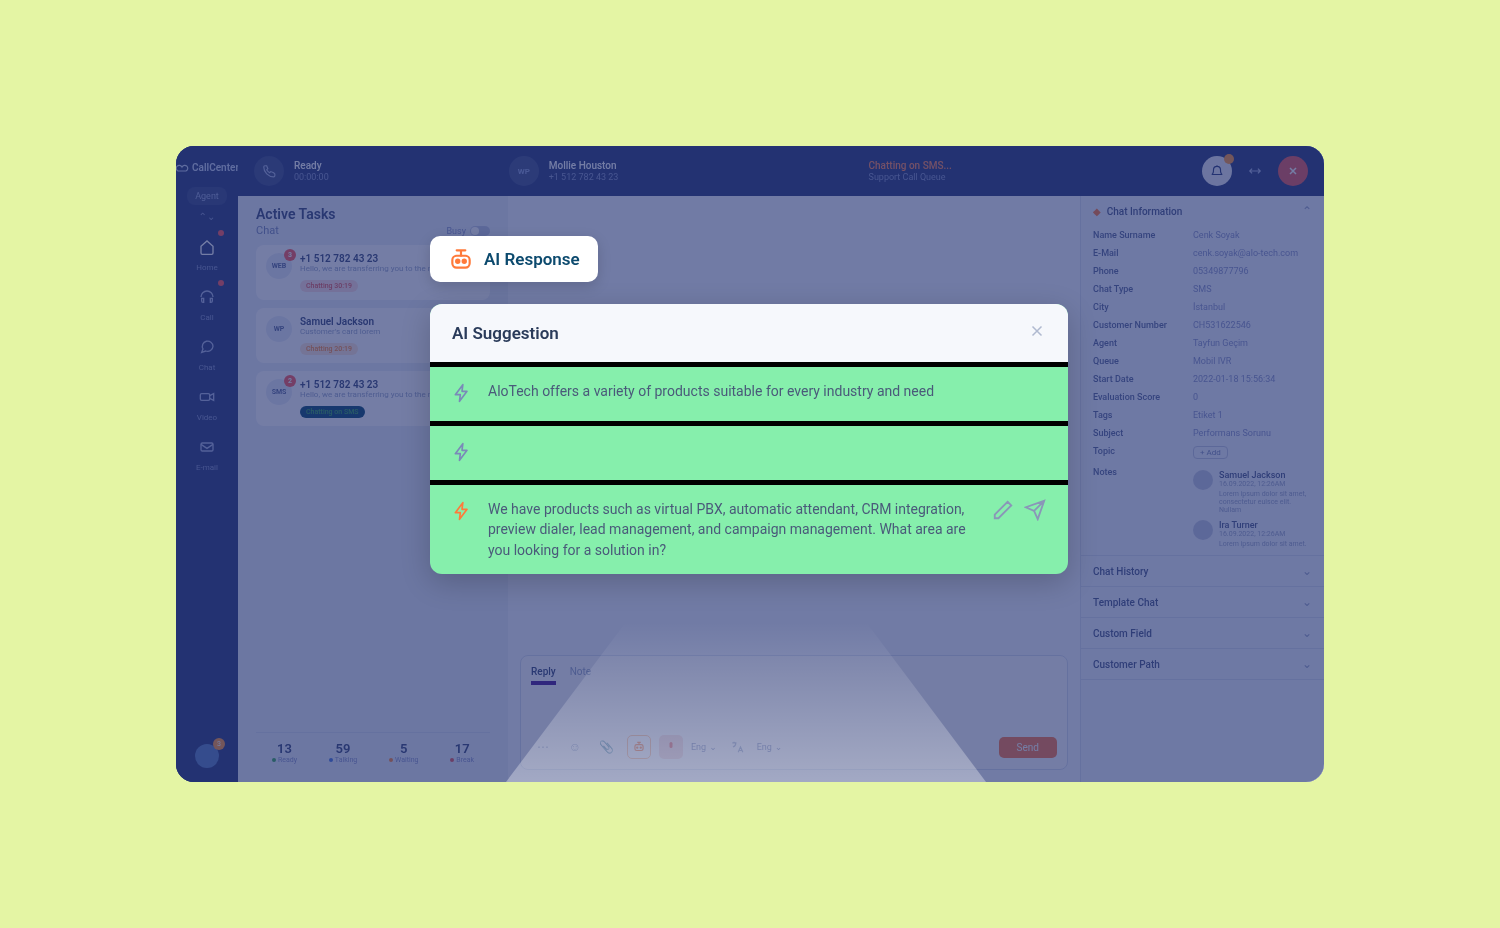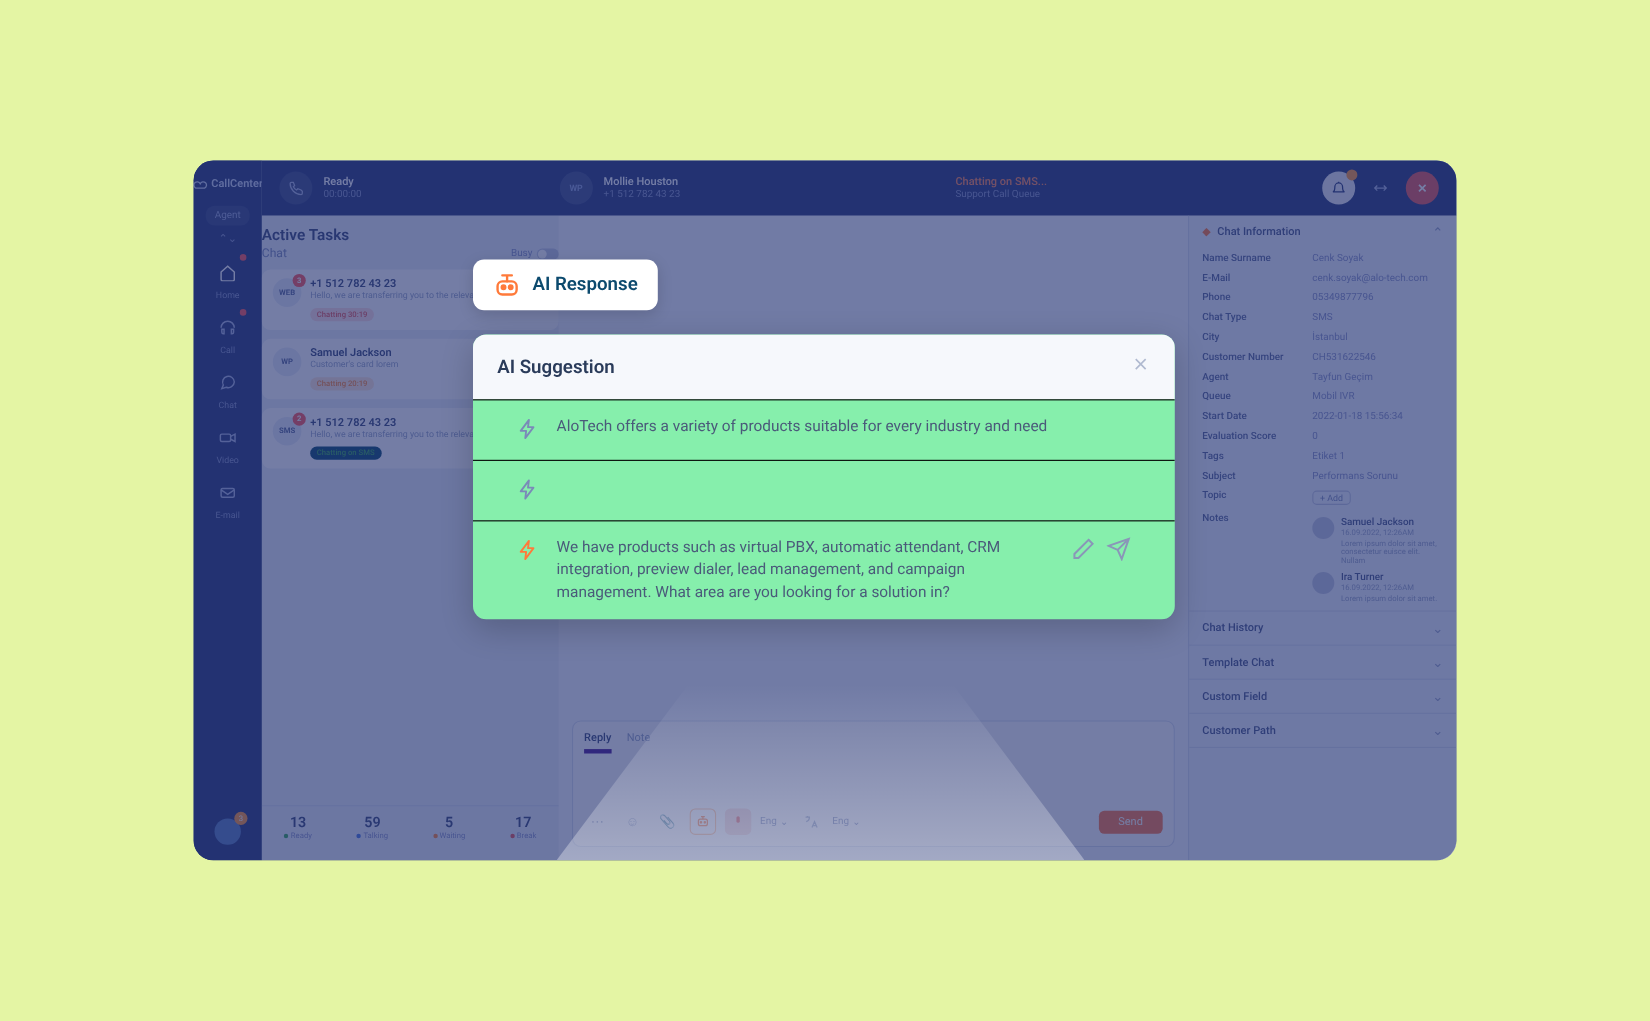--- a/index.html
+++ b/index.html
@@ -26,21 +26,21 @@
 .call-status{margin-left:auto;margin-right:auto}
 .call-status .status-main{color:#ff8a5a}
 .top-actions{display:flex;gap:8px;align-items:center}
 .action-circle{width:30px;height:30px;border-radius:50%;background:rgba(255,255,255,.9);display:flex;align-items:center;justify-content:center;color:#2a3b7a;position:relative}
 .action-circle.red{background:#e85a5a;color:#fff}
 .action-square{width:30px;height:30px;border-radius:6px;display:flex;align-items:center;justify-content:center;color:#aab6e0}
 .tabs-row{height:36px;background:#f0f3fb;display:flex;align-items:center;padding:0 16px;gap:0}
 .tab-btn{padding:6px 16px;font-size:11px;color:#7a8ab8;cursor:pointer;border-radius:14px}
 .tab-btn.active{background:#fff;color:#ff7a3a;border:1px solid #ff7a3a;font-weight:500}
 .content-row{flex:1;display:flex;overflow:hidden}
-.tasks-panel{width:270px;background:#eaeef8;padding:10px 0;display:flex;flex-direction:column}
+.tasks-panel{width:270px;background:#eaeef8;padding:10px 18px;display:flex;flex-direction:column}
 .tasks-header{font-size:14px;color:#3a4a7a;font-weight:600;margin-bottom:2px}
 .tasks-sub{font-size:11px;color:#7a8ab8;margin-bottom:8px;display:flex;justify-content:space-between;align-items:center}
 .busy-toggle{font-size:9px;color:#8a96c8;display:flex;align-items:center;gap:4px}
 .toggle-switch{width:20px;height:10px;background:#c0c8e0;border-radius:5px;position:relative}
 .toggle-switch::after{content:'';position:absolute;width:8px;height:8px;background:#fff;border-radius:50%;top:1px;left:1px}
 .task-card{background:#fff;border-radius:8px;padding:8px 10px;margin-bottom:8px;display:flex;gap:8px;position:relative}
 .task-channel{width:26px;height:26px;border-radius:50%;display:flex;align-items:center;justify-content:center;font-size:7px;font-weight:700;flex-shrink:0;position:relative}
 .ch-web{background:#e8ecf8;color:#5a6a9a}
 .ch-wp{background:#e8ecf8;color:#5a6a9a}
 .ch-sms{background:#e8ecf8;color:#5a6a9a}
@@ -90,21 +90,21 @@
 
 .ai-label{position:absolute;top:90px;left:254px;background:#fff;border-radius:10px;padding:10px 18px;display:flex;align-items:center;gap:10px;z-index:20;box-shadow:0 4px 14px rgba(0,0,0,.15)}
 .ai-label-icon{width:26px;height:26px;color:#ff7a3a}
 .ai-label-text{color:#0c4a6e;font-weight:600;font-size:17px}
 
 
 .ai-popup{position:absolute;top:158px;left:254px;width:638px;background:#86efac;border-radius:12px;z-index:20;box-shadow:0 8px 30px rgba(0,0,0,.2);overflow:hidden}
 .ai-popup-header{padding:18px 22px;display:flex;justify-content:space-between;align-items:center;background:#f6f8fc}
 .ai-popup-title{font-size:17px;font-weight:600;color:#2a3b5a}
 .ai-close{color:#b0bad0;font-size:18px;cursor:pointer}
-.ai-suggestion{padding:14px 40px;border-top:1px solid #000000;display:flex;gap:16px;align-items:flex-start}
+.ai-suggestion{padding:14px 22px;border-top:5px solid #000000;display:flex;gap:16px;align-items:flex-start}
 .ai-bolt{width:20px;height:24px;flex-shrink:0;color:#7a8ab8;margin-top:2px}
 .ai-bolt.active{color:#ff7a3a}
 .ai-text{flex:1;color:#4a5a7a;font-size:14px;line-height:1.45}
 .ai-actions{display:flex;gap:10px;color:#8a96b8;align-items:center}
 .ai-action-icon{width:22px;height:22px;cursor:pointer}
 
 
 .spotlight{position:absolute;bottom:0;left:330px;width:480px;height:160px;background:linear-gradient(to top,rgba(255,255,255,.35),transparent);clip-path:polygon(25% 0,75% 0,100% 100%,0 100%);z-index:6;pointer-events:none}
 </style>
 </head>

